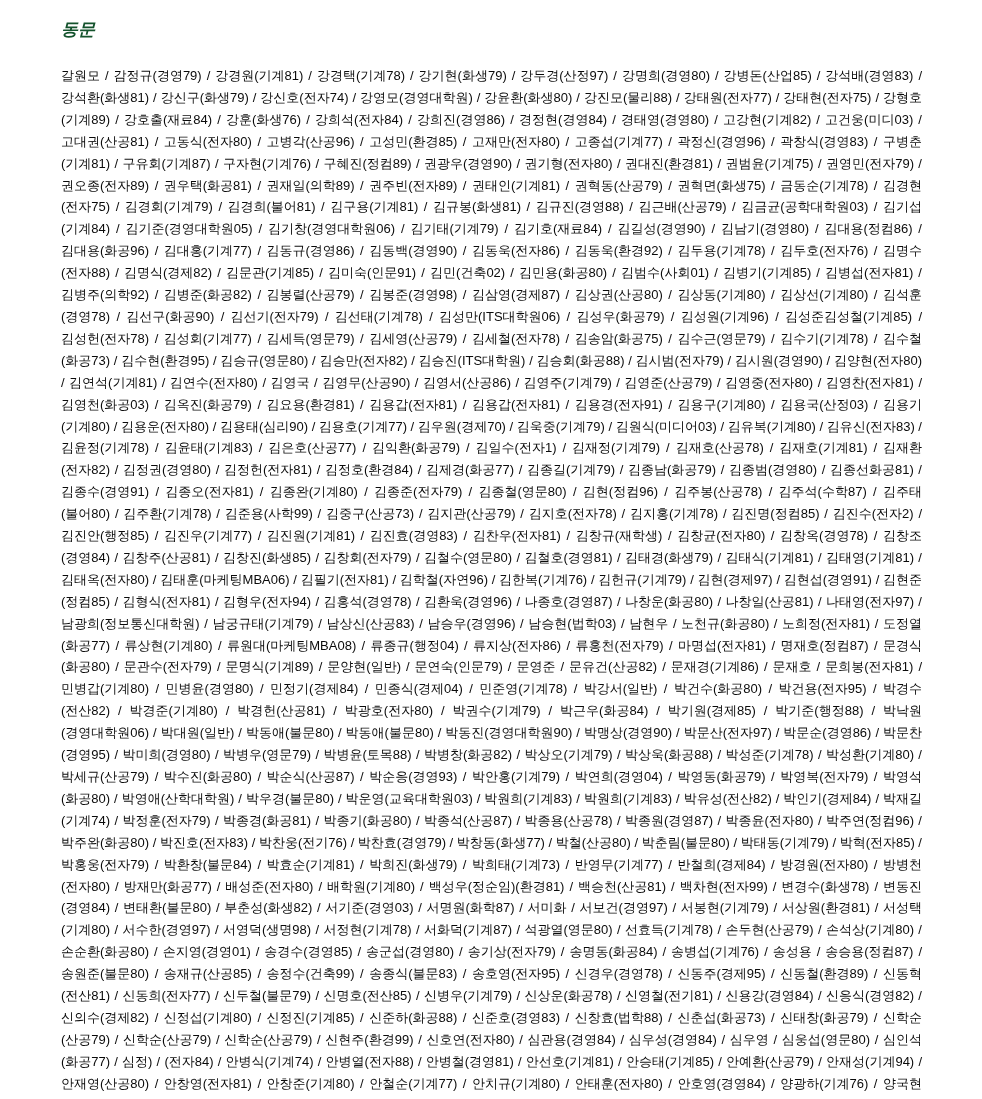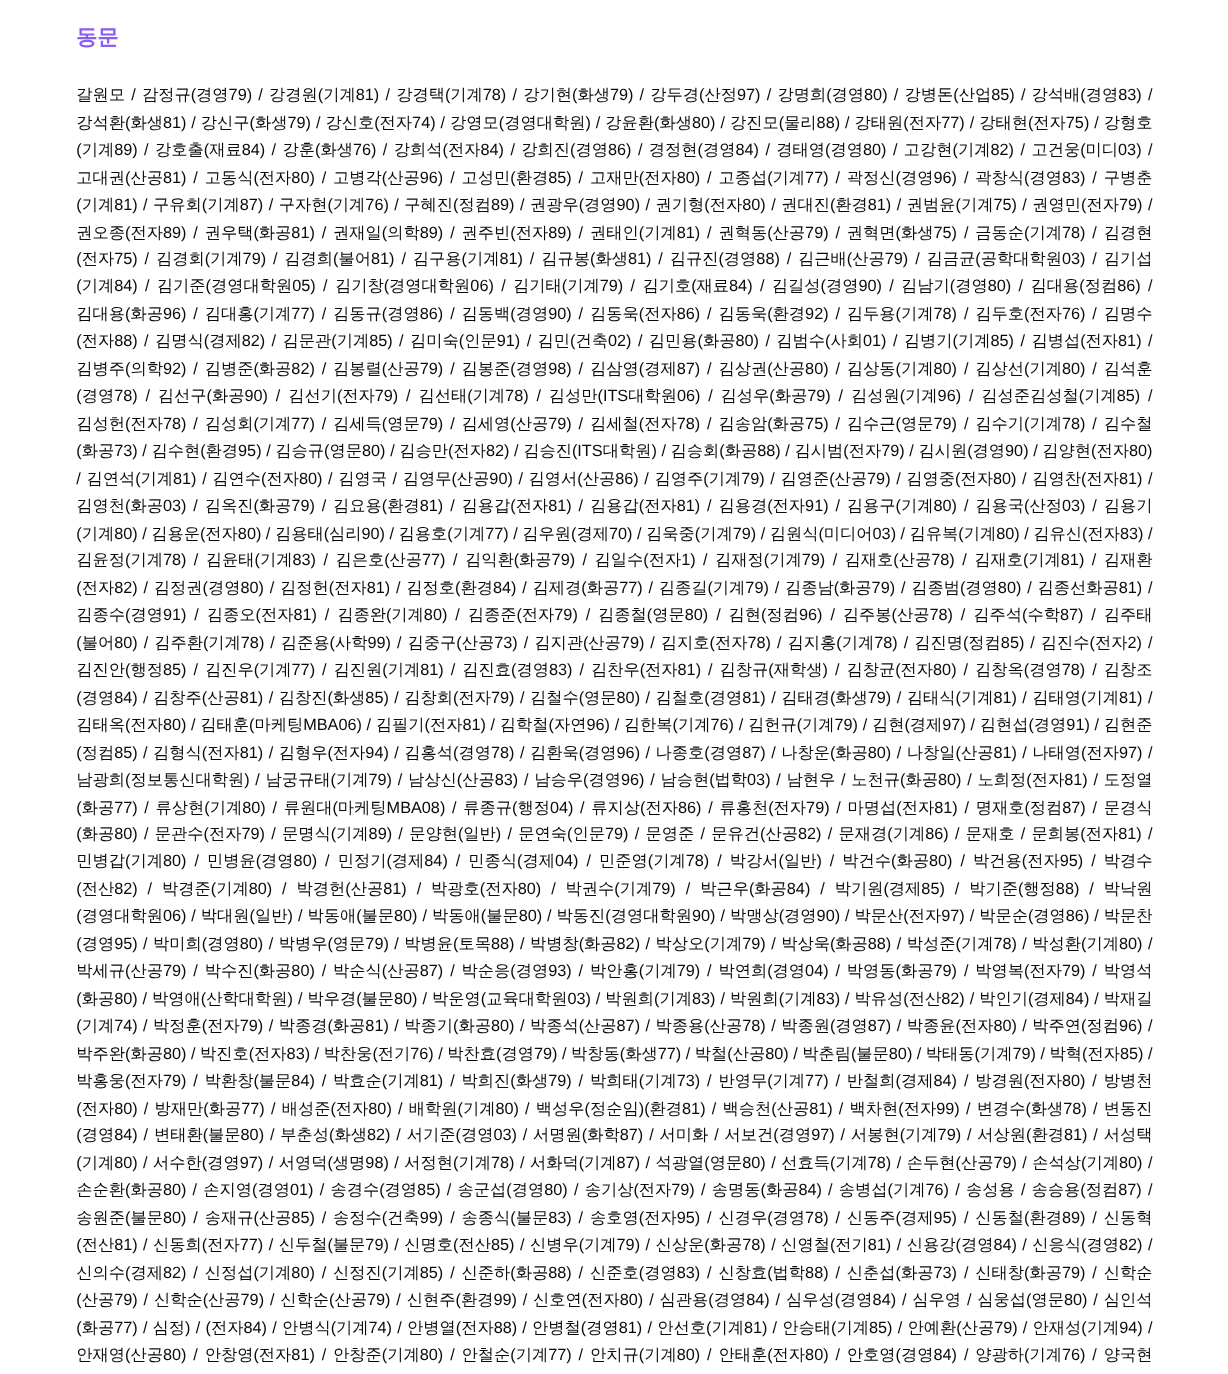--- a/index.html
+++ b/index.html
@@ -32,16 +32,16 @@
     text-align: justify;
     word-break: keep-all;
     overflow-wrap: break-word;
     color: #0a0a0a;
   }
 </style>
 </head>
 <body>
 
 <div class="page">
-  <h1 class="page-title" style="color: #8b5cf6;">동문</h1>
+  <h1 class="page-title" style="color: #14532d; font-style: italic;">동문</h1>
 
   <p class="alumni-paragraph" style="color: rgb(10, 10, 10);">갈원모 / 감정규(경영79) / 강경원(기계81) / 강경택(기계78) / 강기현(화생79) / 강두경(산정97) / 강명희(경영80) / 강병돈(산업85) / 강석배(경영83) / 강석환(화생81) / 강신구(화생79) / 강신호(전자74) / 강영모(경영대학원) / 강윤환(화생80) / 강진모(물리88) / 강태원(전자77) / 강태현(전자75) / 강형호(기계89) / 강호출(재료84) / 강훈(화생76) / 강희석(전자84) / 강희진(경영86) / 경정현(경영84) / 경태영(경영80) / 고강현(기계82) / 고건웅(미디03) / 고대권(산공81) / 고동식(전자80) / 고병각(산공96) / 고성민(환경85) / 고재만(전자80) / 고종섭(기계77) / 곽정신(경영96) / 곽창식(경영83) / 구병춘(기계81) / 구유회(기계87) / 구자현(기계76) / 구혜진(정컴89) / 권광우(경영90) / 권기형(전자80) / 권대진(환경81) / 권범윤(기계75) / 권영민(전자79) / 권오종(전자89) / 권우택(화공81) / 권재일(의학89) / 권주빈(전자89) / 권태인(기계81) / 권혁동(산공79) / 권혁면(화생75) / 금동순(기계78) / 김경현(전자75) / 김경회(기계79) / 김경희(불어81) / 김구용(기계81) / 김규봉(화생81) / 김규진(경영88) / 김근배(산공79) / 김금균(공학대학원03) / 김기섭(기계84) / 김기준(경영대학원05) / 김기창(경영대학원06) / 김기태(기계79) / 김기호(재료84) / 김길성(경영90) / 김남기(경영80) / 김대용(정컴86) / 김대용(화공96) / 김대홍(기계77) / 김동규(경영86) / 김동백(경영90) / 김동욱(전자86) / 김동욱(환경92) / 김두용(기계78) / 김두호(전자76) / 김명수(전자88) / 김명식(경제82) / 김문관(기계85) / 김미숙(인문91) / 김민(건축02) / 김민용(화공80) / 김범수(사회01) / 김병기(기계85) / 김병섭(전자81) / 김병주(의학92) / 김병준(화공82) / 김봉렬(산공79) / 김봉준(경영98) / 김삼영(경제87) / 김상권(산공80) / 김상동(기계80) / 김상선(기계80) / 김석훈(경영78) / 김선구(화공90) / 김선기(전자79) / 김선태(기계78) / 김성만(ITS대학원06) / 김성우(화공79) / 김성원(기계96) / 김성준김성철(기계85) / 김성헌(전자78) / 김성회(기계77) / 김세득(영문79) / 김세영(산공79) / 김세철(전자78) / 김송암(화공75) / 김수근(영문79) / 김수기(기계78) / 김수철(화공73) / 김수현(환경95) / 김승규(영문80) / 김승만(전자82) / 김승진(ITS대학원) / 김승회(화공88) / 김시범(전자79) / 김시원(경영90) / 김양현(전자80) / 김연석(기계81) / 김연수(전자80) / 김영국 / 김영무(산공90) / 김영서(산공86) / 김영주(기계79) / 김영준(산공79) / 김영중(전자80) / 김영찬(전자81) / 김영천(화공03) / 김옥진(화공79) / 김요용(환경81) / 김용갑(전자81) / 김용갑(전자81) / 김용경(전자91) / 김용구(기계80) / 김용국(산정03) / 김용기(기계80) / 김용운(전자80) / 김용태(심리90) / 김용호(기계77) / 김우원(경제70) / 김욱중(기계79) / 김원식(미디어03) / 김유복(기계80) / 김유신(전자83) / 김윤정(기계78) / 김윤태(기계83) / 김은호(산공77) / 김익환(화공79) / 김일수(전자1) / 김재정(기계79) / 김재호(산공78) / 김재호(기계81) / 김재환(전자82) / 김정권(경영80) / 김정헌(전자81) / 김정호(환경84) / 김제경(화공77) / 김종길(기계79) / 김종남(화공79) / 김종범(경영80) / 김종선화공81) / 김종수(경영91) / 김종오(전자81) / 김종완(기계80) / 김종준(전자79) / 김종철(영문80) / 김현(정컴96) / 김주봉(산공78) / 김주석(수학87) / 김주태(불어80) / 김주환(기계78) / 김준용(사학99) / 김중구(산공73) / 김지관(산공79) / 김지호(전자78) / 김지홍(기계78) / 김진명(정컴85) / 김진수(전자2) / 김진안(행정85) / 김진우(기계77) / 김진원(기계81) / 김진효(경영83) / 김찬우(전자81) / 김창규(재학생) / 김창균(전자80) / 김창옥(경영78) / 김창조(경영84) / 김창주(산공81) / 김창진(화생85) / 김창회(전자79) / 김철수(영문80) / 김철호(경영81) / 김태경(화생79) / 김태식(기계81) / 김태영(기계81) / 김태옥(전자80) / 김태훈(마케팅MBA06) / 김필기(전자81) / 김학철(자연96) / 김한복(기계76) / 김헌규(기계79) / 김현(경제97) / 김현섭(경영91) / 김현준(정컴85) / 김형식(전자81) / 김형우(전자94) / 김홍석(경영78) / 김환욱(경영96) / 나종호(경영87) / 나창운(화공80) / 나창일(산공81) / 나태영(전자97) / 남광희(정보통신대학원) / 남궁규태(기계79) / 남상신(산공83) / 남승우(경영96) / 남승현(법학03) / 남현우 / 노천규(화공80) / 노희정(전자81) / 도정열(화공77) / 류상현(기계80) / 류원대(마케팅MBA08) / 류종규(행정04) / 류지상(전자86) / 류홍천(전자79) / 마명섭(전자81) / 명재호(정컴87) / 문경식(화공80) / 문관수(전자79) / 문명식(기계89) / 문양현(일반) / 문연숙(인문79) / 문영준 / 문유건(산공82) / 문재경(기계86) / 문재호 / 문희봉(전자81) / 민병갑(기계80) / 민병윤(경영80) / 민정기(경제84) / 민종식(경제04) / 민준영(기계78) / 박강서(일반) / 박건수(화공80) / 박건용(전자95) / 박경수(전산82) / 박경준(기계80) / 박경헌(산공81) / 박광호(전자80) / 박권수(기계79) / 박근우(화공84) / 박기원(경제85) / 박기준(행정88) / 박낙원(경영대학원06) / 박대원(일반) / 박동애(불문80) / 박동애(불문80) / 박동진(경영대학원90) / 박맹상(경영90) / 박문산(전자97) / 박문순(경영86) / 박문찬(경영95) / 박미희(경영80) / 박병우(영문79) / 박병윤(토목88) / 박병창(화공82) / 박상오(기계79) / 박상욱(화공88) / 박성준(기계78) / 박성환(기계80) / 박세규(산공79) / 박수진(화공80) / 박순식(산공87) / 박순응(경영93) / 박안홍(기계79) / 박연희(경영04) / 박영동(화공79) / 박영복(전자79) / 박영석(화공80) / 박영애(산학대학원) / 박우경(불문80) / 박운영(교육대학원03) / 박원희(기계83) / 박원희(기계83) / 박유성(전산82) / 박인기(경제84) / 박재길(기계74) / 박정훈(전자79) / 박종경(화공81) / 박종기(화공80) / 박종석(산공87) / 박종용(산공78) / 박종원(경영87) / 박종윤(전자80) / 박주연(정컴96) / 박주완(화공80) / 박진호(전자83) / 박찬웅(전기76) / 박찬효(경영79) / 박창동(화생77) / 박철(산공80) / 박춘림(불문80) / 박태동(기계79) / 박혁(전자85) / 박홍웅(전자79) / 박환창(불문84) / 박효순(기계81) / 박희진(화생79) / 박희태(기계73) / 반영무(기계77) / 반철희(경제84) / 방경원(전자80) / 방병천(전자80) / 방재만(화공77) / 배성준(전자80) / 배학원(기계80) / 백성우(정순임)(환경81) / 백승천(산공81) / 백차현(전자99) / 변경수(화생78) / 변동진(경영84) / 변태환(불문80) / 부춘성(화생82) / 서기준(경영03) / 서명원(화학87) / 서미화 / 서보건(경영97) / 서봉현(기계79) / 서상원(환경81) / 서성택(기계80) / 서수한(경영97) / 서영덕(생명98) / 서정현(기계78) / 서화덕(기계87) / 석광열(영문80) / 선효득(기계78) / 손두현(산공79) / 손석상(기계80) / 손순환(화공80) / 손지영(경영01) / 송경수(경영85) / 송군섭(경영80) / 송기상(전자79) / 송명동(화공84) / 송병섭(기계76) / 송성용 / 송승용(정컴87) / 송원준(불문80) / 송재규(산공85) / 송정수(건축99) / 송종식(불문83) / 송호영(전자95) / 신경우(경영78) / 신동주(경제95) / 신동철(환경89) / 신동혁(전산81) / 신동희(전자77) / 신두철(불문79) / 신명호(전산85) / 신병우(기계79) / 신상운(화공78) / 신영철(전기81) / 신용강(경영84) / 신응식(경영82) / 신의수(경제82) / 신정섭(기계80) / 신정진(기계85) / 신준하(화공88) / 신준호(경영83) / 신창효(법학88) / 신춘섭(화공73) / 신태창(화공79) / 신학순(산공79) / 신학순(산공79) / 신학순(산공79) / 신현주(환경99) / 신호연(전자80) / 심관용(경영84) / 심우성(경영84) / 심우영 / 심웅섭(영문80) / 심인석(화공77) / 심정) / (전자84) / 안병식(기계74) / 안병열(전자88) / 안병철(경영81) / 안선호(기계81) / 안승태(기계85) / 안예환(산공79) / 안재성(기계94) / 안재영(산공80) / 안창영(전자81) / 안창준(기계80) / 안철순(기계77) / 안치규(기계80) / 안태훈(전자80) / 안호영(경영84) / 양광하(기계76) / 양국현(기계81) / 양문모(전산85) / 양미령(생명07) / 양병용(기계80) / 양성식(기계79) / 양승권(전자81) / 양승렬(기계79) / 양시영(기계81) / 양영재(경영93) / 양인식(전자78) / 양호진(산공81) / 양희성(기계86) / 어승규(기계79) / 어윤하(기계81) / 엄경이(영문84) / 엄민회(경제92) / 엄재득(산공79) / 엄정완(기계79) / 엄태문(기계78) / 염우영(국문95) / 오경윤(전산85) / 오귀석(전자78)</p>
 </div>
 
 </body></html>

